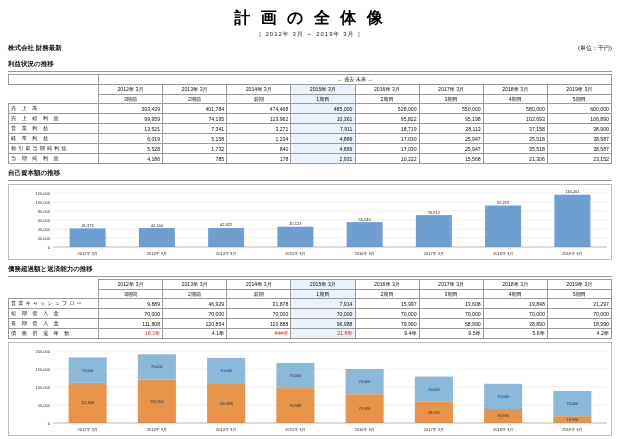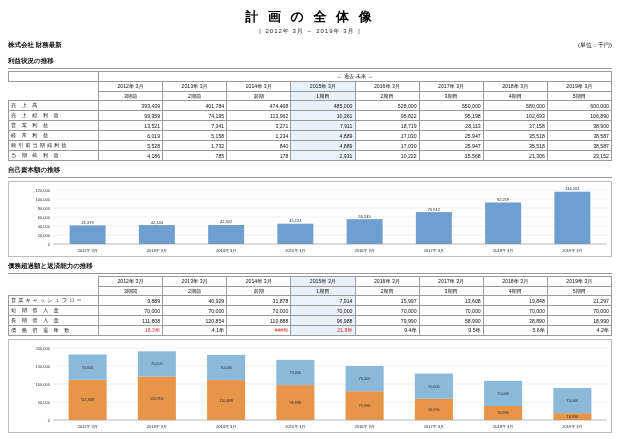--- a/index.html
+++ b/index.html
@@ -3,21 +3,21 @@
 <meta charset="utf-8">
 <style>
   html,body{margin:0;padding:0;}
   body{
     width:620px;height:439px;background:#ffffff;
     font-family:"Liberation Sans","DejaVu Sans",sans-serif;
     color:#111;overflow:hidden;
   }
   .page{position:relative;width:620px;height:439px;padding:0;box-sizing:border-box;}
   .title{
-    text-align:center;font-size:13px;letter-spacing:3px;font-weight:bold;
+    text-align:center;font-size:16px;letter-spacing:3px;font-weight:bold;
     margin:8px 0 1px 0;color:#000;
   }
   .subtitle{text-align:center;font-size:6px;color:#222;margin-bottom:5px;letter-spacing:1px;}
   .hdrrow{display:flex;justify-content:space-between;align-items:flex-end;padding:0 8px 2px 8px;}
   .company{font-size:6.5px;font-weight:bold;}
   .unit{font-size:6px;}
   .section{padding:0 8px;margin-top:5px;}
   .sec-title{font-size:6.5px;font-weight:bold;margin-bottom:2px;}
   .sec-rule{border-top:1px solid #999;margin-bottom:2px;}
   table.grid{border-collapse:collapse;width:100%;table-layout:fixed;}

